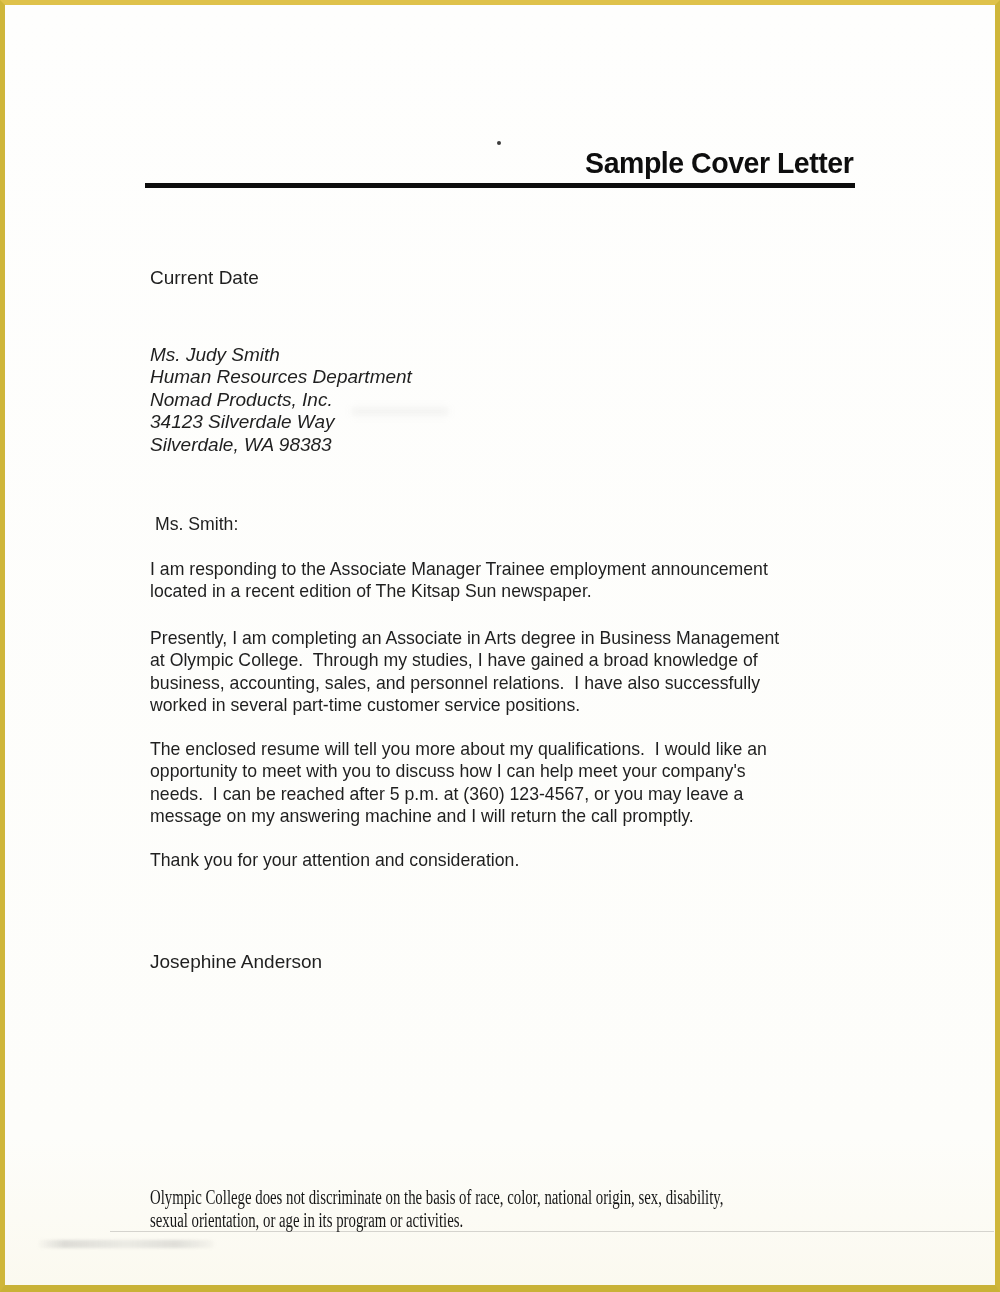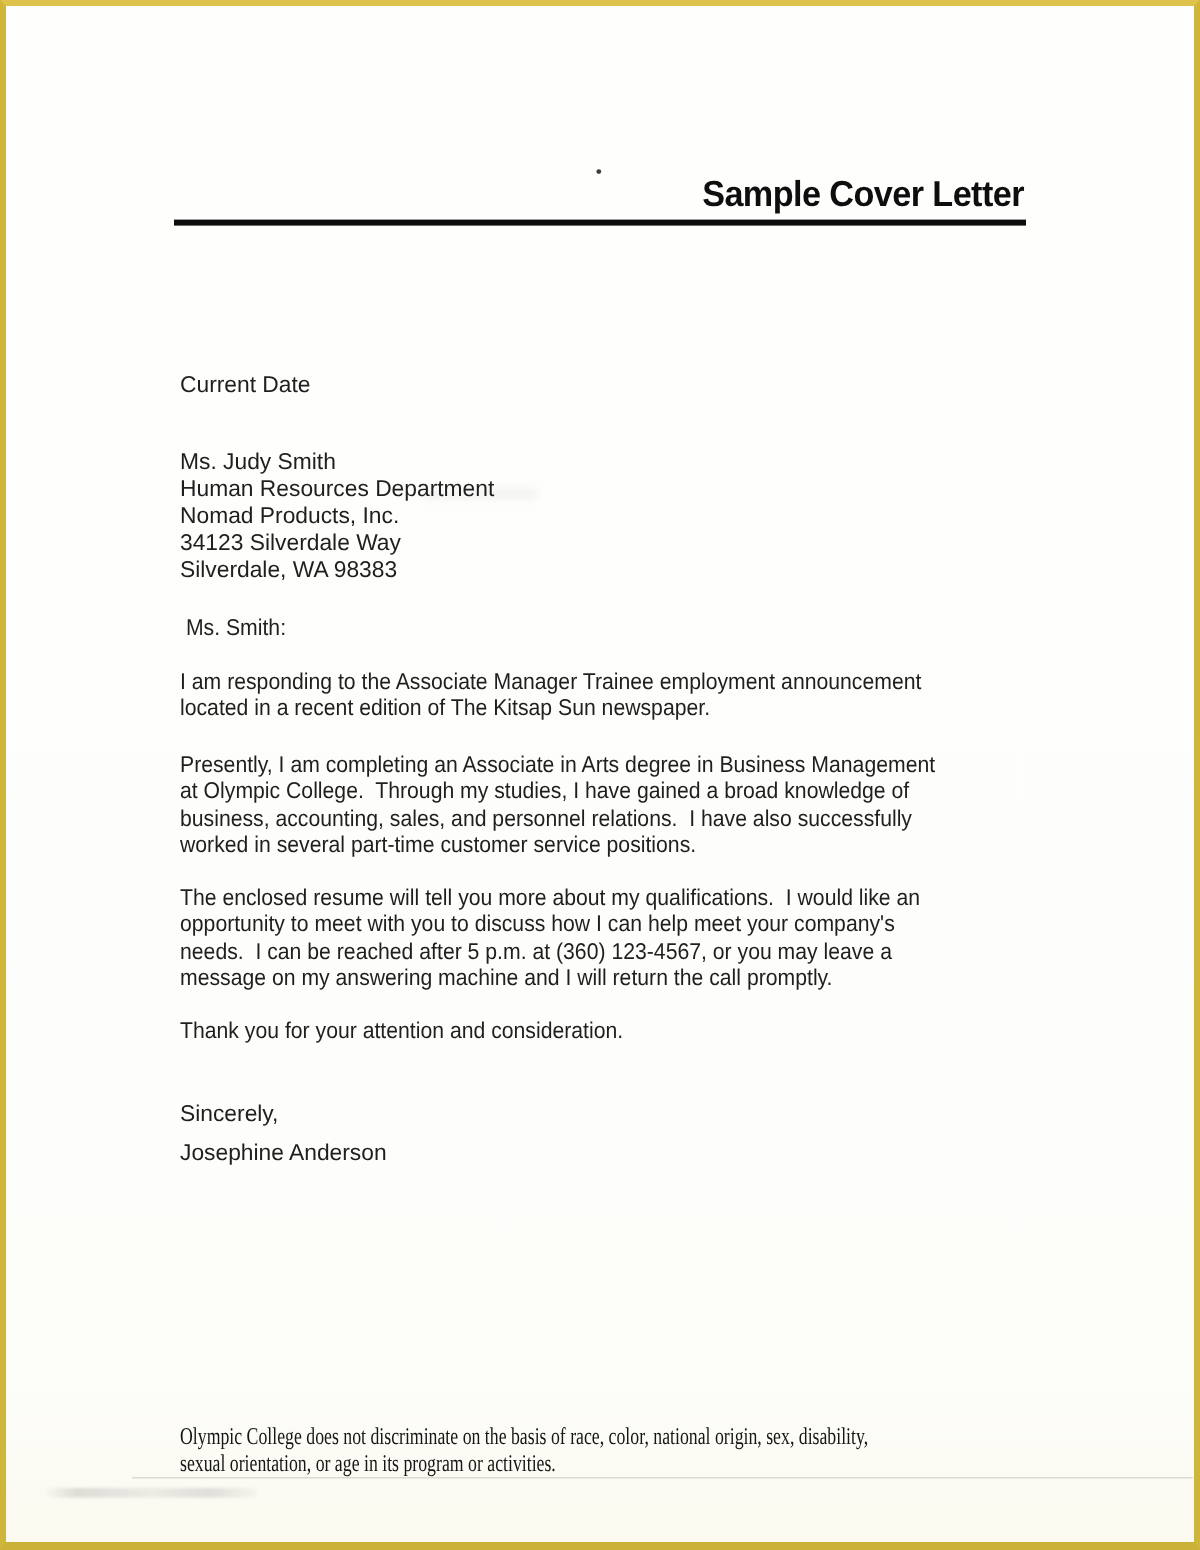--- a/index.html
+++ b/index.html
@@ -64,22 +64,22 @@
     width: 780px;
     font-size: 19px;
     line-height: 22.4px;
     white-space: pre-wrap;
     color: #1f1f1f;
   }
   .condensed {
     transform: scaleX(0.93);
     transform-origin: 0 0;
   }
-  .date       { top: 267px; margin-top: 44px; }
-  .address    { top: 375px; }
+  .date       { top: 267px; }
+  .address    { top: 344px; font-style: italic; }
   .salutation { top: 513px; }
   .p1         { top: 558px; }
   .p2         { top: 627px; }
   .p3         { top: 738px; }
   .p4         { top: 849px; }
   .closing    { top: 918px; }
   .signature  { top: 951px; }
   .footer {
     top: 1186px;
     font-family: "Liberation Serif", "DejaVu Serif", serif;
@@ -158,21 +158,20 @@
 business, accounting, sales, and personnel relations.  I have also successfully
 worked in several part-time customer service positions.</div>
 
   <div class="block condensed p3">The enclosed resume will tell you more about my qualifications.  I would like an
 opportunity to meet with you to discuss how I can help meet your company's
 needs.  I can be reached after 5 p.m. at (360) 123-4567, or you may leave a
 message on my answering machine and I will return the call promptly.</div>
 
   <div class="block condensed p4">Thank you for your attention and consideration.</div>
 
-  <div class="block closing">Sincerely,</div>
 
   <div class="block signature">Josephine Anderson</div>
 
   <div class="block footer">Olympic College does not discriminate on the basis of race, color, national origin, sex, disability,
 sexual orientation, or age in its program or activities.</div>
 
   <div class="scan-line"></div>
 
   <div class="watermark"></div>
 

